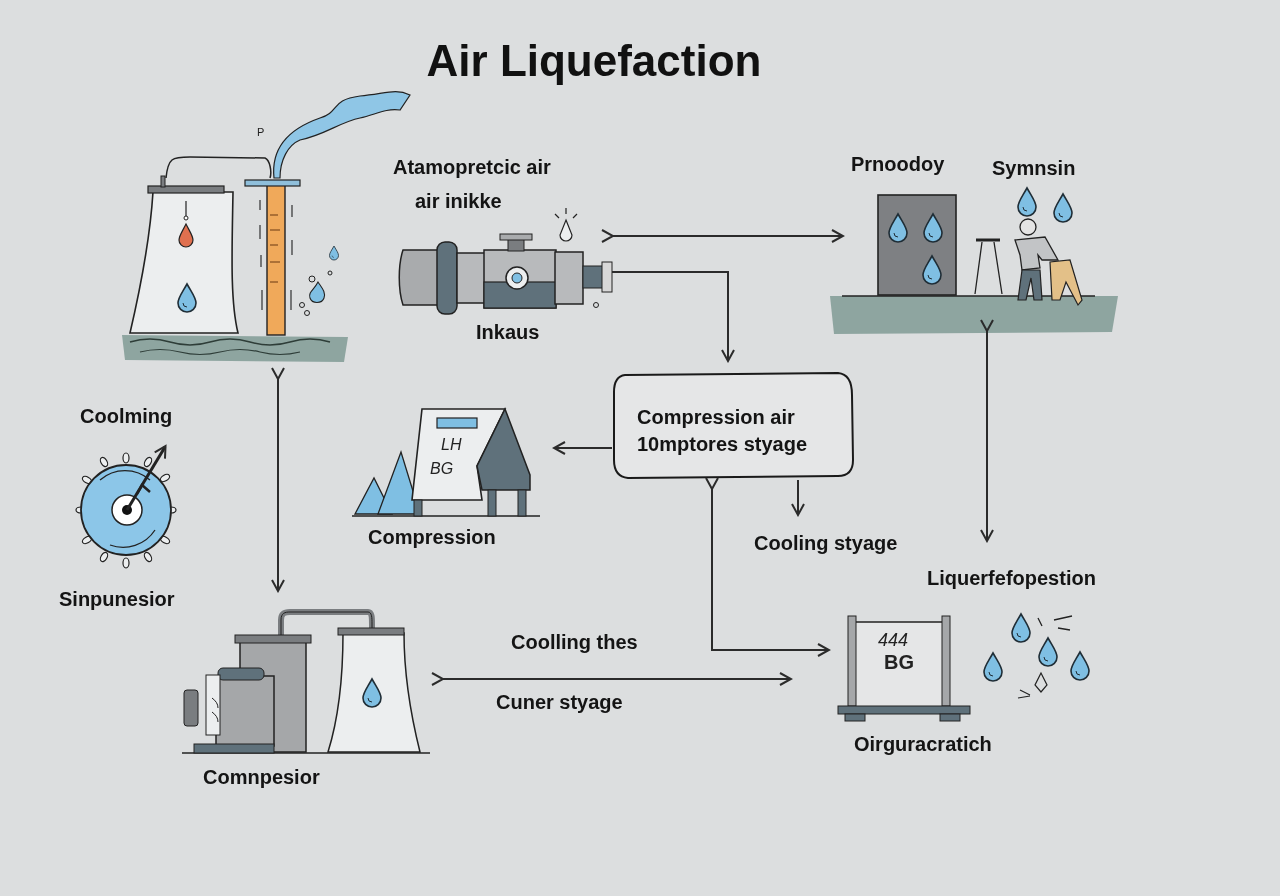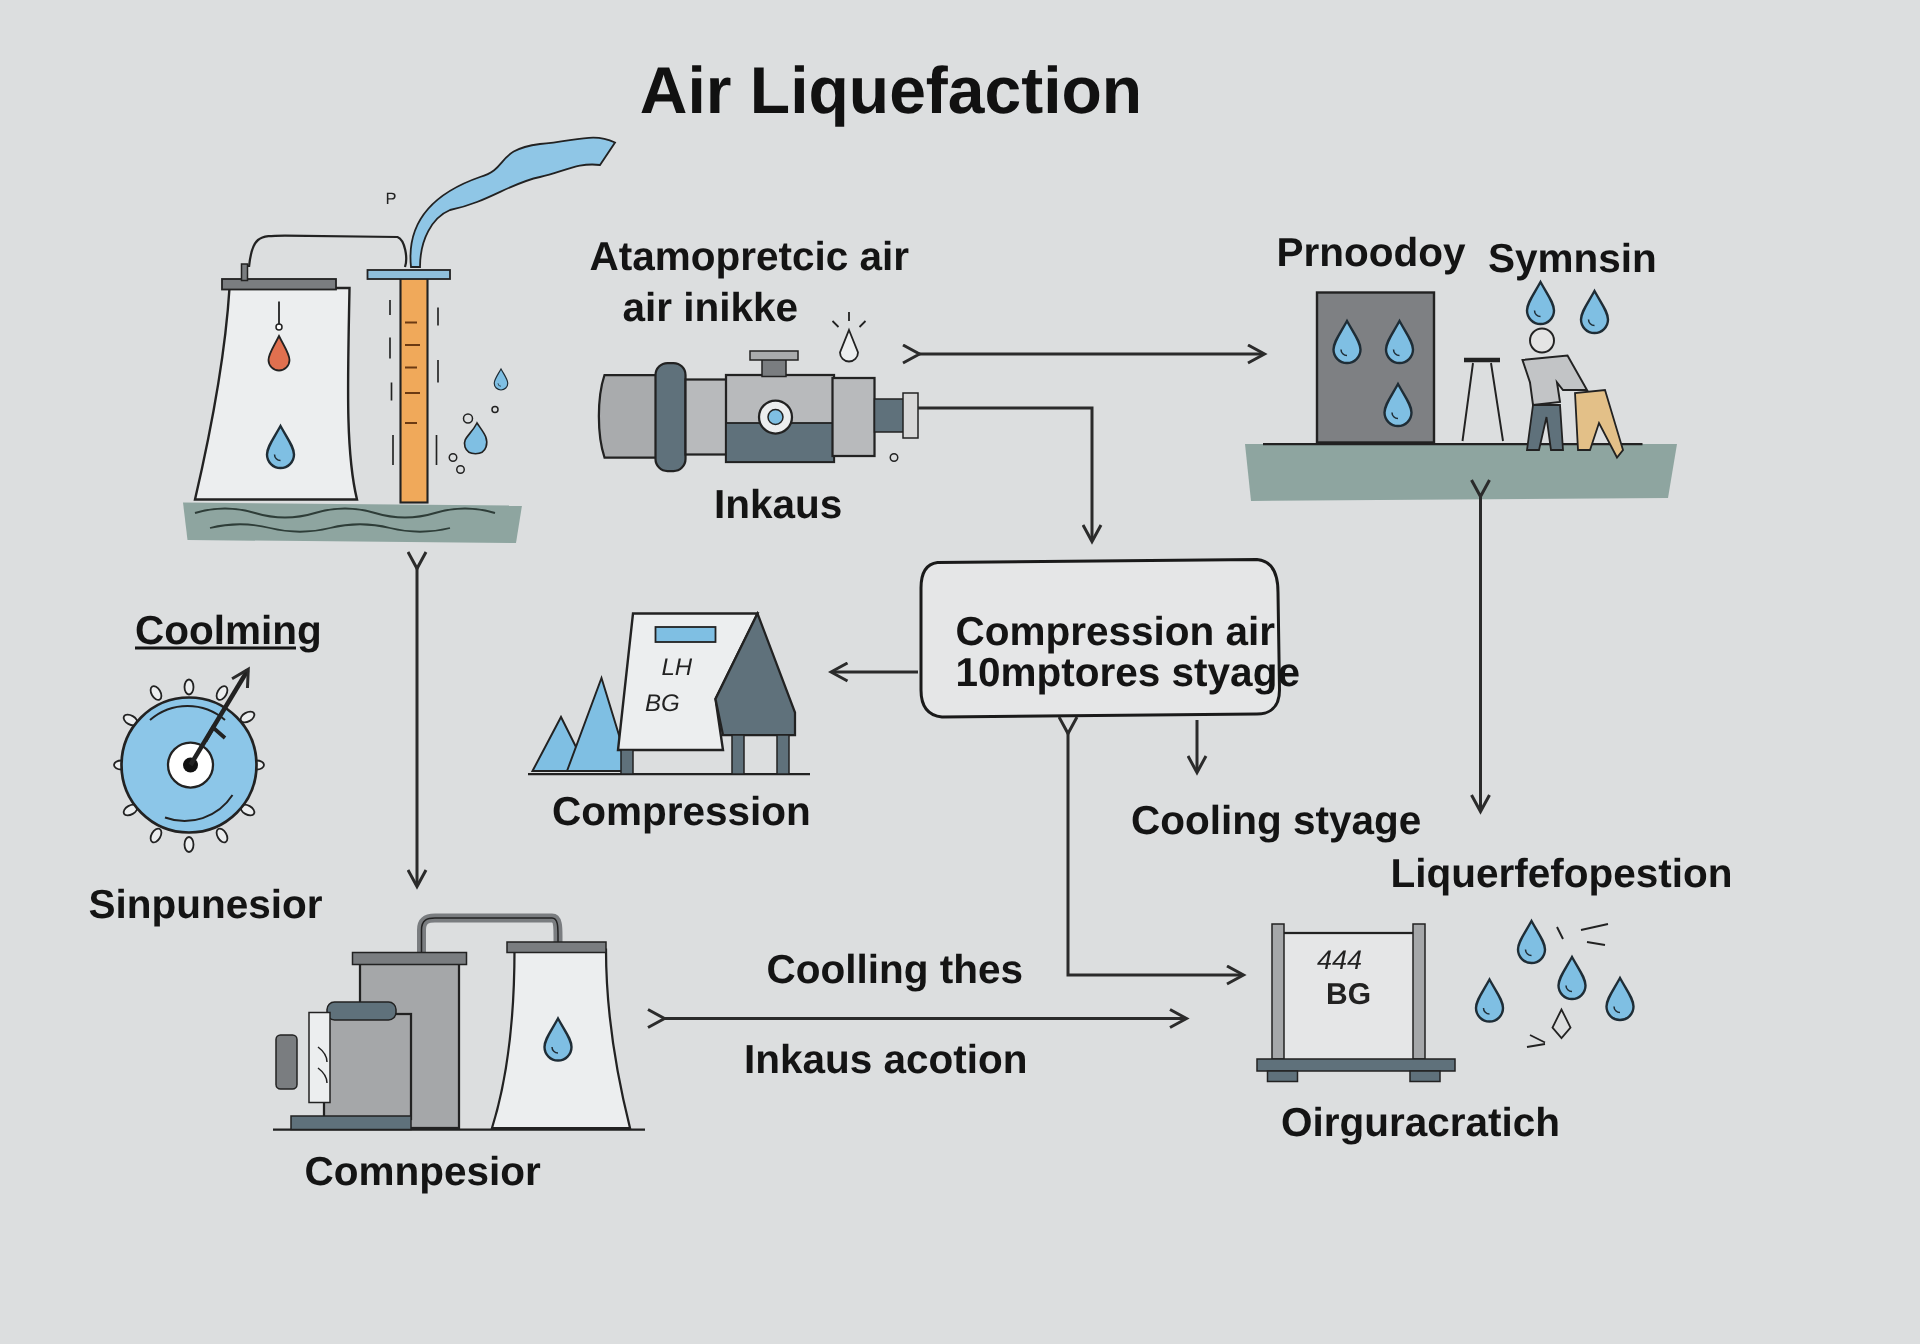--- a/index.html
+++ b/index.html
@@ -1,19 +1,19 @@
 <!DOCTYPE html>
 <html><head>
 <meta charset="utf-8">
 <style>
   html, body { margin:0; padding:0; }
   body { width:1280px; height:896px; background:#dcdedf; overflow:hidden; position:relative;
          font-family:"Liberation Sans", "DejaVu Sans", sans-serif; }
   #stage { position:absolute; left:0; top:0; width:1280px; height:896px; }
-  .lbl { position:absolute; font-weight:700; color:#141414; white-space:nowrap; font-size:27px; }
+  .lbl { position:absolute; font-weight:700; color:#141414; white-space:nowrap; font-size:20px; }
   .title { position:absolute; left:0; width:1188px; top:36px; text-align:center; font-size:44px; font-weight:700; color:#111; }
   svg text { font-family:"Liberation Sans", "DejaVu Sans", sans-serif; }
 </style>
 </head>
 <body>
 
 <div id="stage">
 
   <div class="title">Air Liquefaction</div>
 
@@ -185,23 +185,23 @@
 
   <div class="lbl" style="left:851px;top:153px;">Prnoodoy</div>
   <div class="lbl" style="left:992px;top:157px;">Symnsin</div>
 
   <div class="lbl" style="left:637px;top:386px;margin-top:20px;">Compression air</div>
   <div class="lbl" style="left:637px;top:433px;">10mptores styage</div>
 
   <div class="lbl" style="left:754px;top:532px;">Cooling styage</div>
   <div class="lbl" style="left:368px;top:526px;">Compression</div>
 
-  <div class="lbl" style="left:90px;top:405px;text-decoration:underline;">Coolming</div>
+  <div class="lbl" style="left:80px;top:405px;">Coolming</div>
   <div class="lbl" style="left:59px;top:588px;">Sinpunesior</div>
 
   <div class="lbl" style="left:203px;top:766px;">Comnpesior</div>
 
   <div class="lbl" style="left:511px;top:631px;">Coolling thes</div>
-  <div class="lbl" style="left:496px;top:691px;">Inkaus acotion</div>
+  <div class="lbl" style="left:496px;top:691px;">Cuner styage</div>
 
   <div class="lbl" style="left:927px;top:567px;text-align:center;">Liquerfefopestion</div>
   <div class="lbl" style="left:854px;top:733px;">Oirguracratich</div>
 </div>
 
 </body></html>

